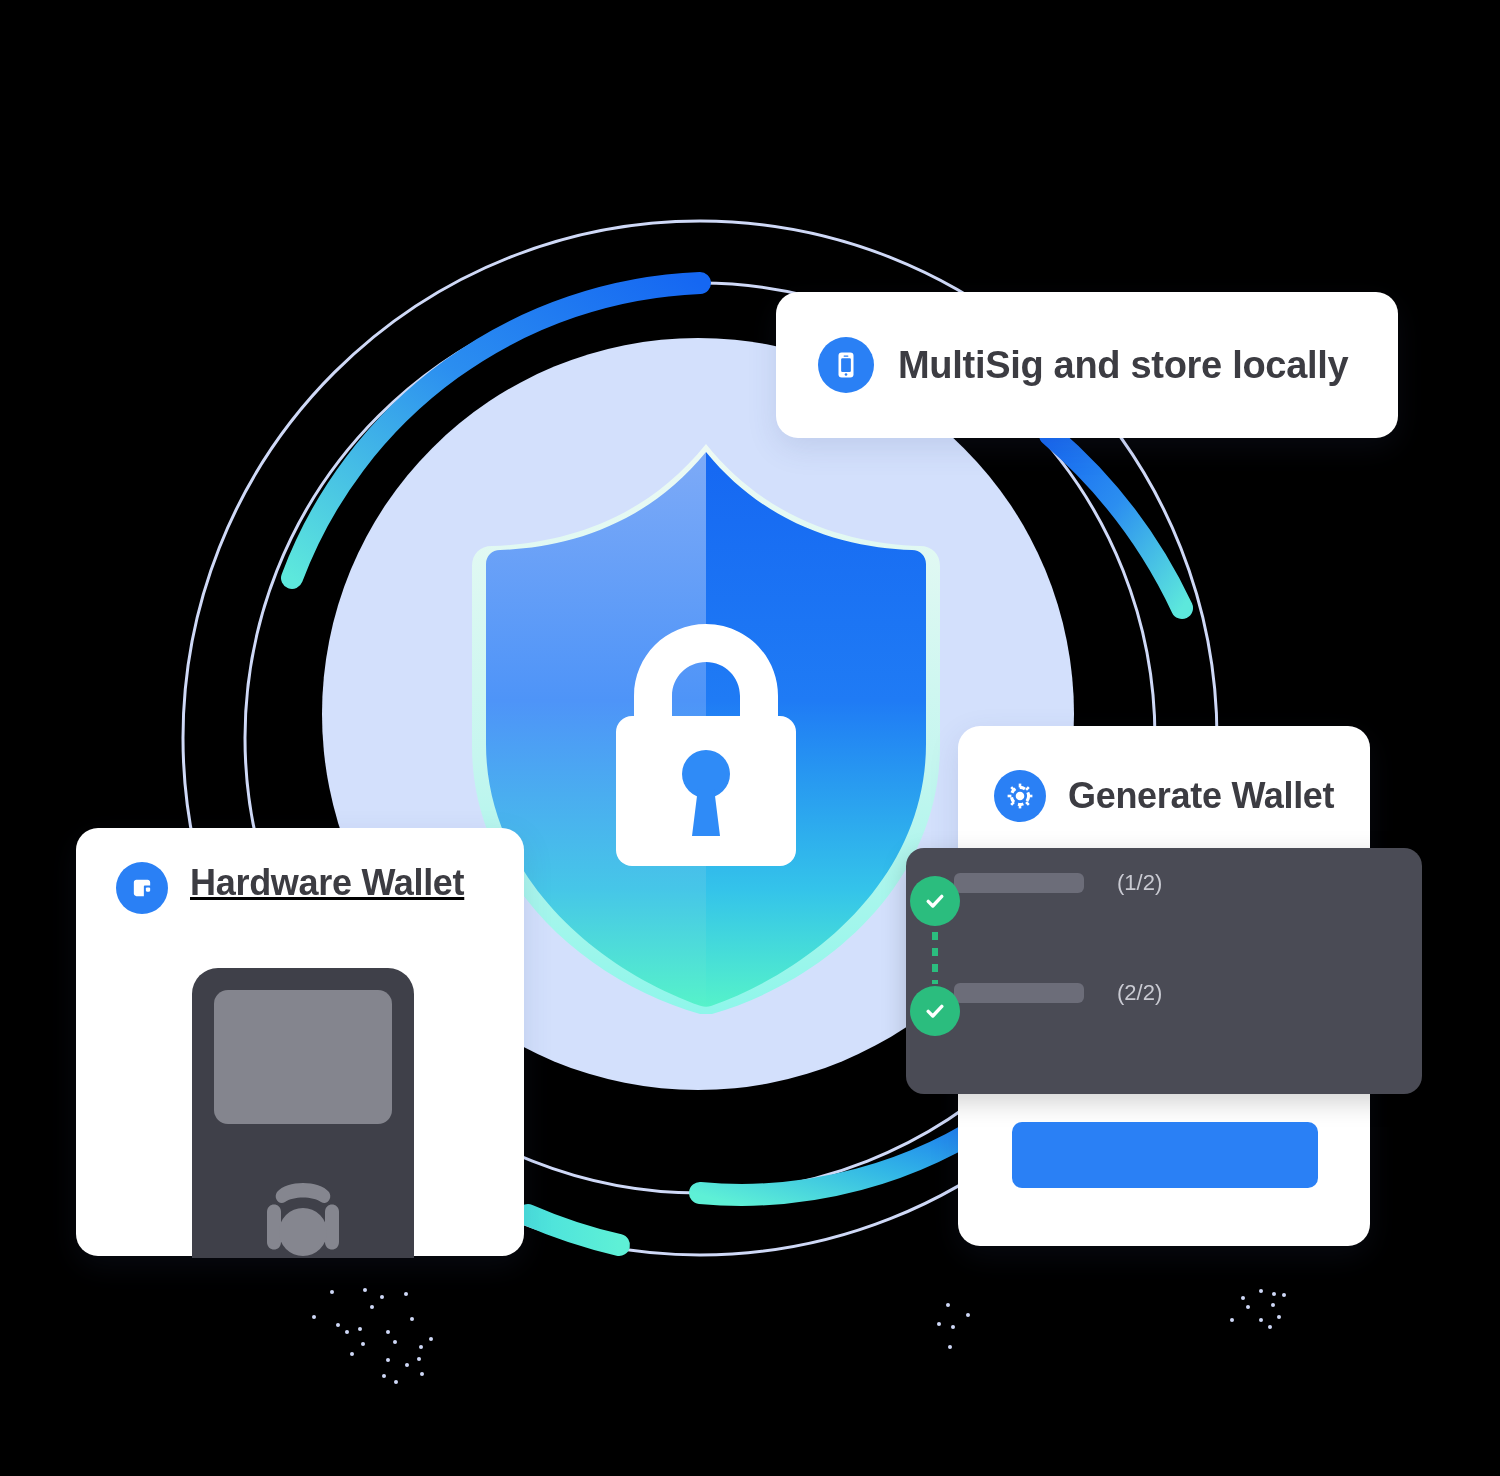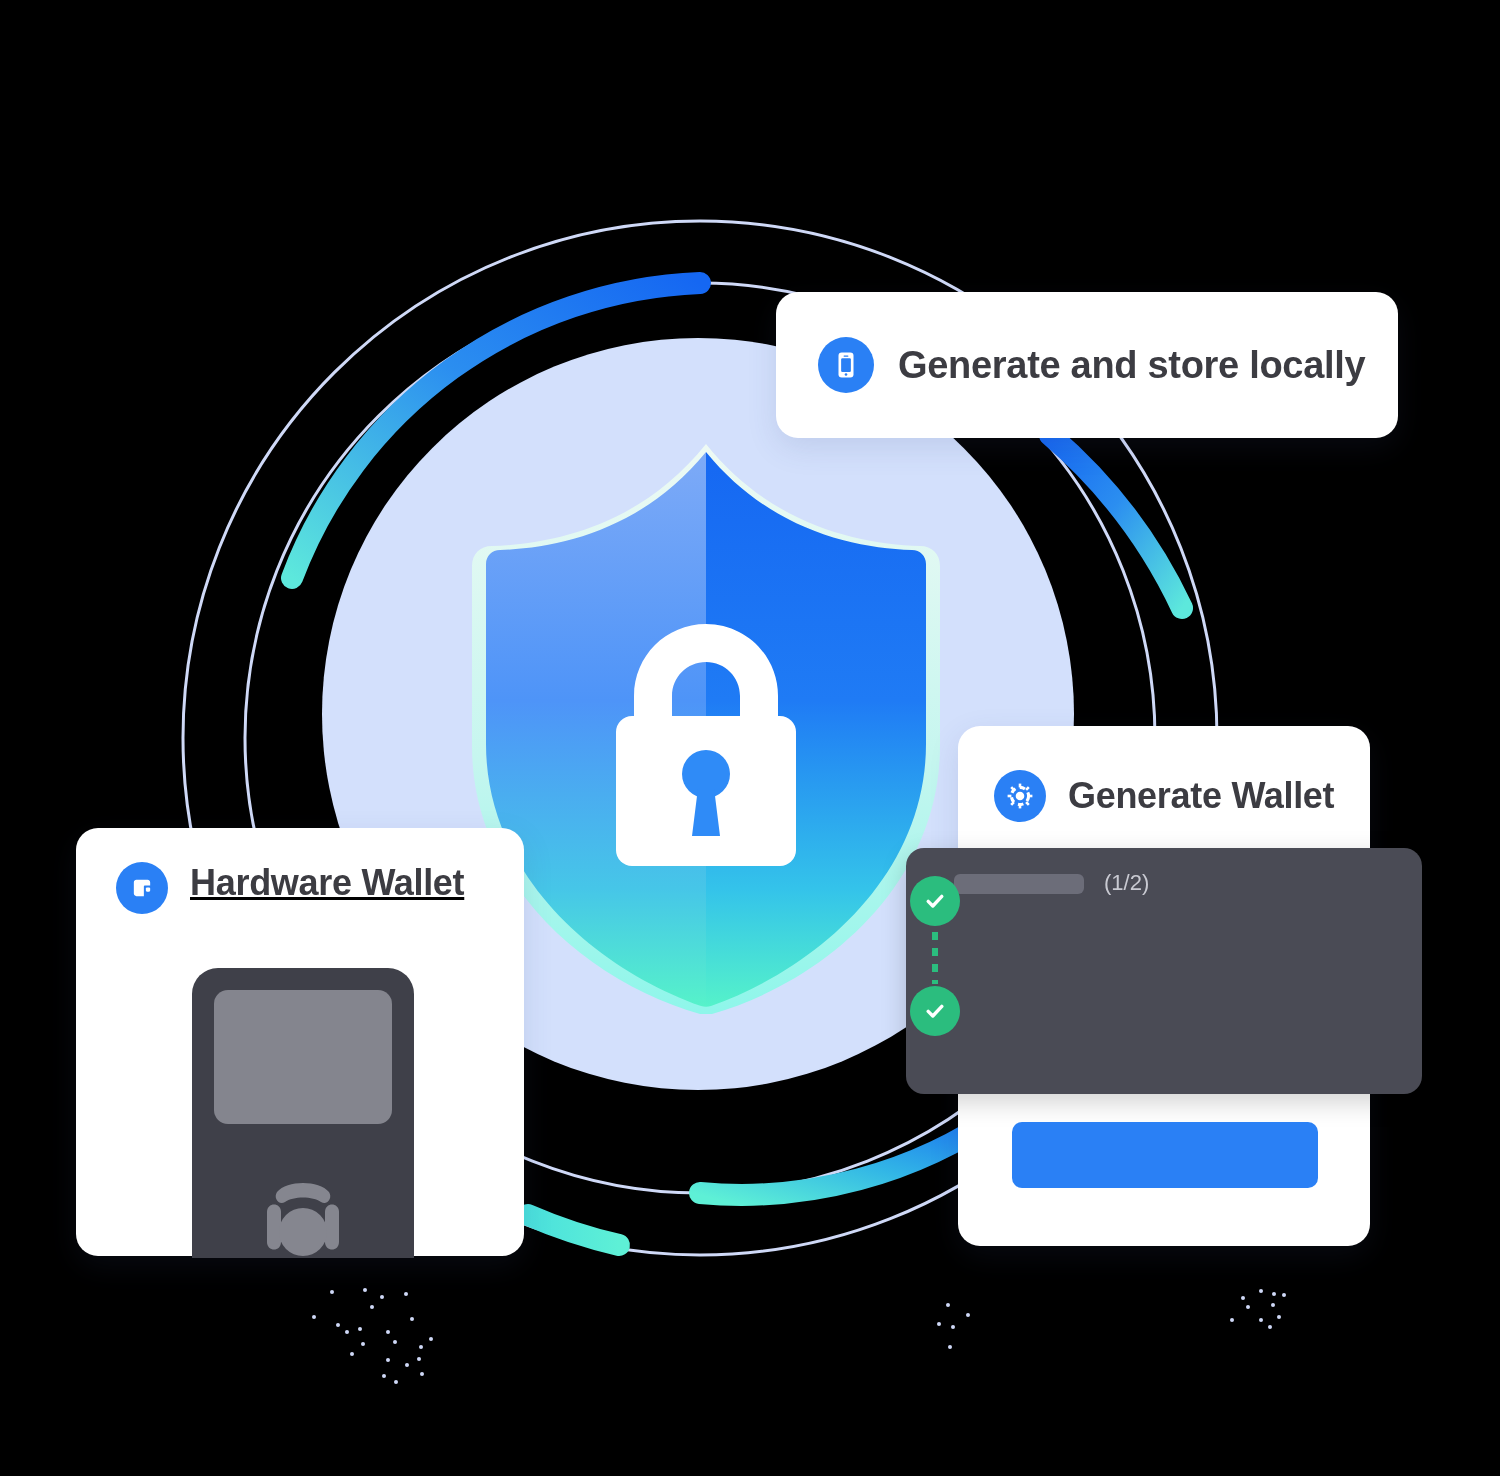--- a/index.html
+++ b/index.html
@@ -205,22 +205,22 @@
     left: -22px;
     top: 60px;
     width: 6px;
     height: 52px;
     background: repeating-linear-gradient(to bottom,
       #2bbd7e 0px, #2bbd7e 8px, transparent 8px, transparent 16px);
   }
 
   .ms-rowtop {
     display: flex;
-    align-items: flex-end;
-    gap: 20px;
+    align-items: center;
+    gap: 33px;
     margin-bottom: 10px;
   }
 
   .bar-sm {
     width: 130px;
     height: 20px;
     border-radius: 6px;
     background: #6c6d79;
   }
 
@@ -385,21 +385,21 @@
   <div class="card card-generate">
     <div class="card-title-row">
       <span class="badge-icon">
         <svg width="30" height="30" viewBox="0 0 24 24">
           <rect x="6" y="2" width="12" height="20" rx="2.6" fill="#ffffff"></rect>
           <rect x="10" y="4.3" width="4" height="1.1" rx="0.55" fill="#2a80f5"></rect>
           <rect x="8.1" y="6.6" width="7.8" height="11" rx="1" fill="#2a80f5"></rect>
           <circle cx="12" cy="19.6" r="1.05" fill="#2a80f5"></circle>
         </svg>
       </span>
-      <span class="card-title lg">Generate and store locally</span>
+      <span class="card-title lg">MultiSig and store locally</span>
     </div>
   </div>
 
   <div class="card card-hardware">
     <div class="hw-head">
       <span class="badge-icon sm">
         <svg width="28" height="28" viewBox="0 0 24 24">
           <path d="M5 7.2 C5 6 6 5 7.2 5 L16.8 5 C18 5 19 6 19 7.2 L19 9.8 L14.6 9.8 C14 9.8 13.6 10.2 13.6 10.8 L13.6 19 L7.2 19 C6 19 5 18 5 16.8 Z" fill="#ffffff"></path>
           <rect x="15.3" y="11.5" width="3.7" height="3.7" rx="1" fill="#ffffff"></rect>
         </svg>
@@ -464,20 +464,24 @@
         </div>
         <span class="bar-lg"></span>
       </div>
 
       <div class="ms-row">
         <span class="ms-check">
           <svg width="26" height="26" viewBox="0 0 26 26">
             <path d="M6.2 13.4 L10.8 18 L19.8 8.4" fill="none" stroke="#ffffff" stroke-width="3.4" stroke-linecap="round" stroke-linejoin="round"></path>
           </svg>
         </span>
+        <div class="ms-rowtop">
+          <span class="bar-sm"></span>
+          <span class="ms-count">(2/2)</span>
+        </div>
         <span class="bar-lg"></span>
       </div>
 
     </div>
   </div>
 
   <button class="ms-button"></button>
 
   <div class="sparkles" id="sparkles">
       <span class="spark" style="left: 330px; top: 1290px;"></span>

